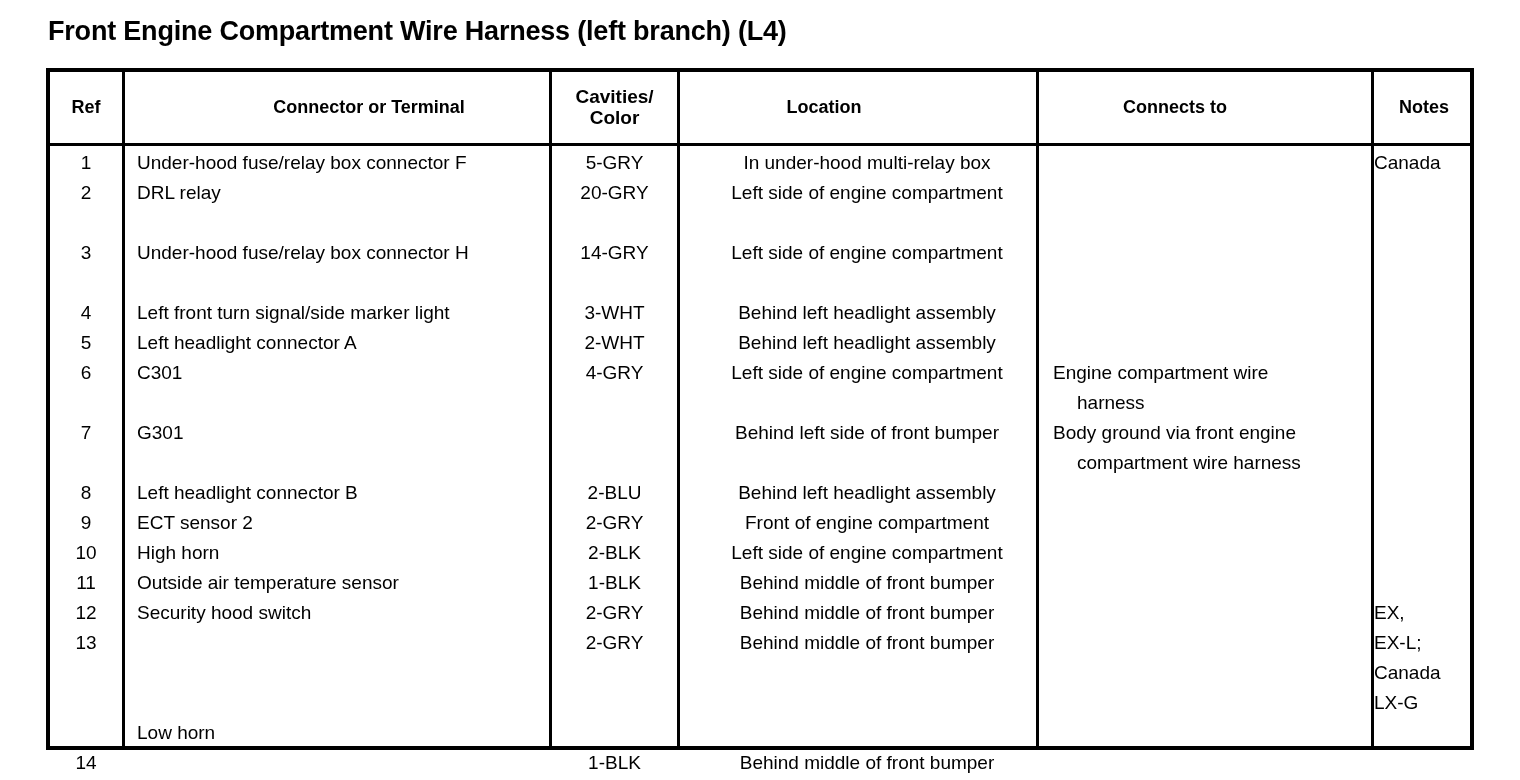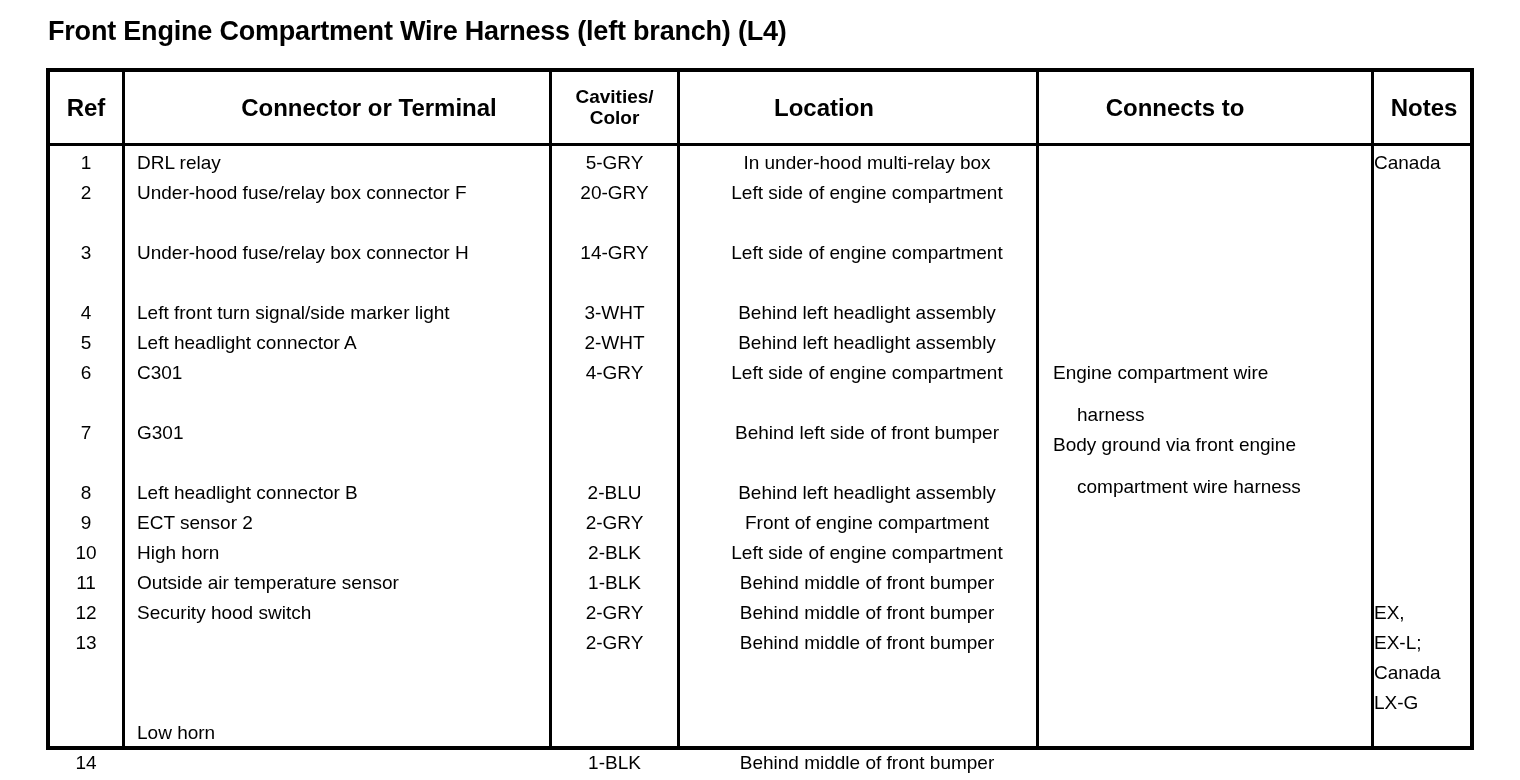--- a/index.html
+++ b/index.html
@@ -73,21 +73,21 @@
 
   
   .hdr-cell {
     position: absolute;
     top: 0;
     height: 71px;
     display: flex;
     align-items: center;
     justify-content: center;
     text-align: center;
-    font-size: 24px;
+    font-size: 18px;
     font-weight: bold;
     line-height: 1.06;
     box-sizing: border-box;
   }
   .hdr-ref      { left: 0px;    width: 72px; }
   .hdr-conn     { left: 75px;   width: 488px; border-radius: 12px; }
   .hdr-cav      { left: 502px;  width: 125px; font-size: 19px; }
   .hdr-loc      { left: 630px;  width: 288px; }
   .hdr-connects { left: 989px;  width: 272px; }
   .hdr-notes    { left: 1324px; width: 100px; }
@@ -124,21 +124,21 @@
   }
   .line.blank { visibility: hidden; }
 
   .col-ref .line      { text-align: center; }
   .col-cav .line      { text-align: center; }
   .col-conn .line     { text-align: left;  padding-left: 12px; }
   .col-loc .line      { text-align: center;  padding-left: 18px; }
   .col-connects .line { text-align: left;  padding-left: 14px; }
   .col-notes .line    { text-align: left; }
 
-  .col-connects .line.cont { padding-left: 38px; margin-top: 12px; }
+  .col-connects .line.cont { padding-left: 38px; }
 
   .rows-offset { padding-top: 2px; }
 </style>
 </head>
 <body>
 
 <div class="page">
 
   <div class="doc-title">Front Engine Compartment Wire Harness (left branch) (L4)</div>
 
@@ -188,22 +188,22 @@
             <div class="line">10</div>
             <div class="line">11</div>
             <div class="line">12</div>
             <div class="line">13</div>
             <div class="line blank">&nbsp;</div>
             <div class="line blank">&nbsp;</div>
             <div class="line blank">&nbsp;</div>
             <div class="line">14</div>
           </div>
         <div class="col col-conn rows-offset">
+            <div class="line">Under-hood fuse/relay box connector F</div>
             <div class="line">DRL relay</div>
-            <div class="line">Under-hood fuse/relay box connector F</div>
             <div class="line blank">&nbsp;</div>
             <div class="line">Under-hood fuse/relay box connector H</div>
             <div class="line blank">&nbsp;</div>
             <div class="line">Left front turn signal/side marker light</div>
             <div class="line">Left headlight connector A</div>
             <div class="line">C301</div>
             <div class="line blank">&nbsp;</div>
             <div class="line">G301</div>
             <div class="line blank">&nbsp;</div>
             <div class="line">Left headlight connector B</div>

